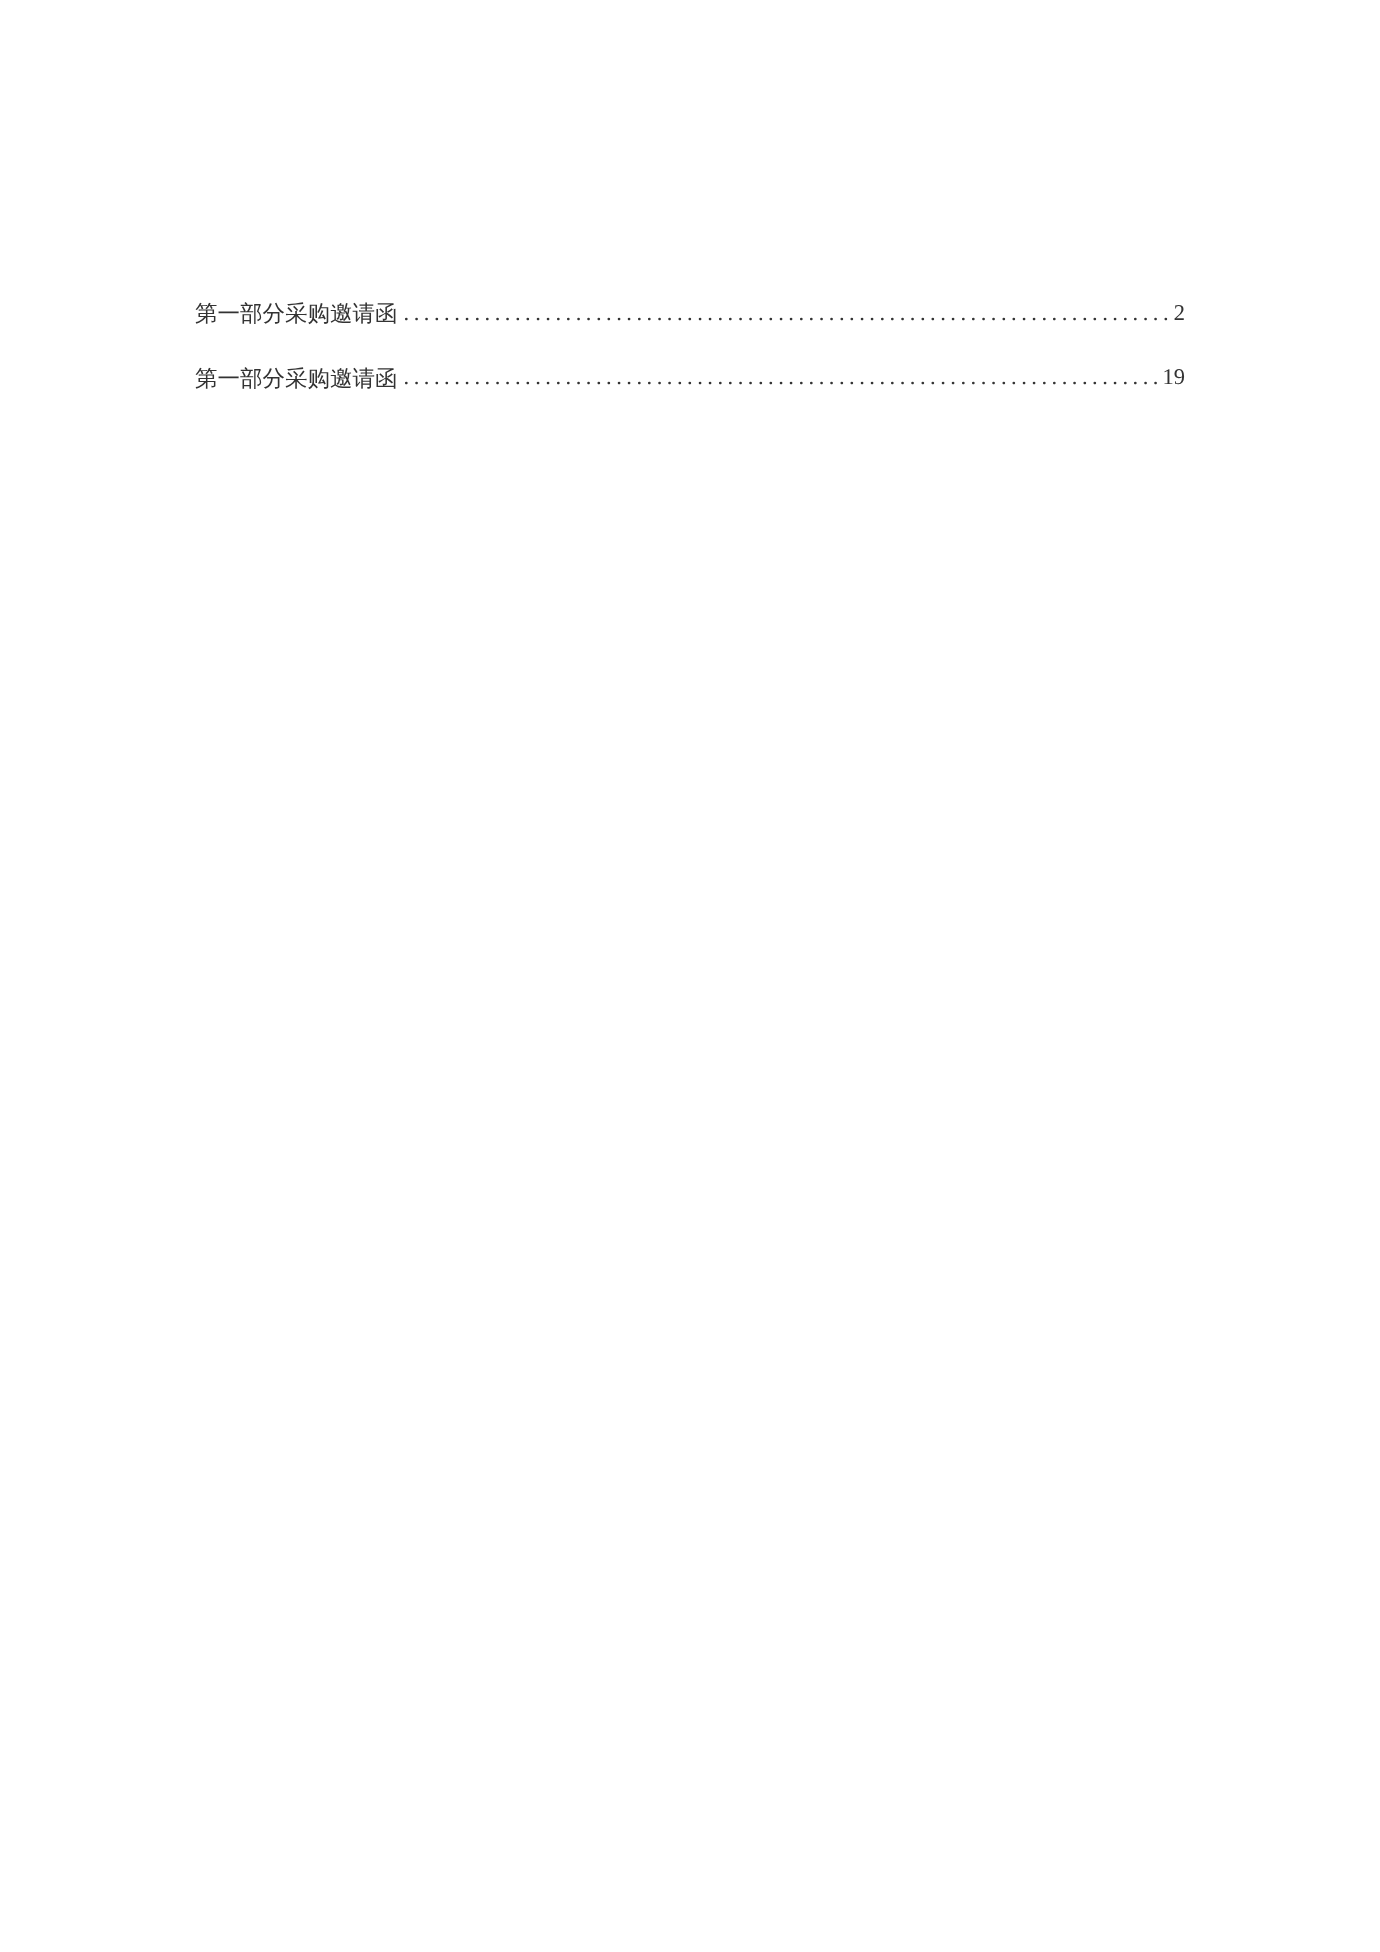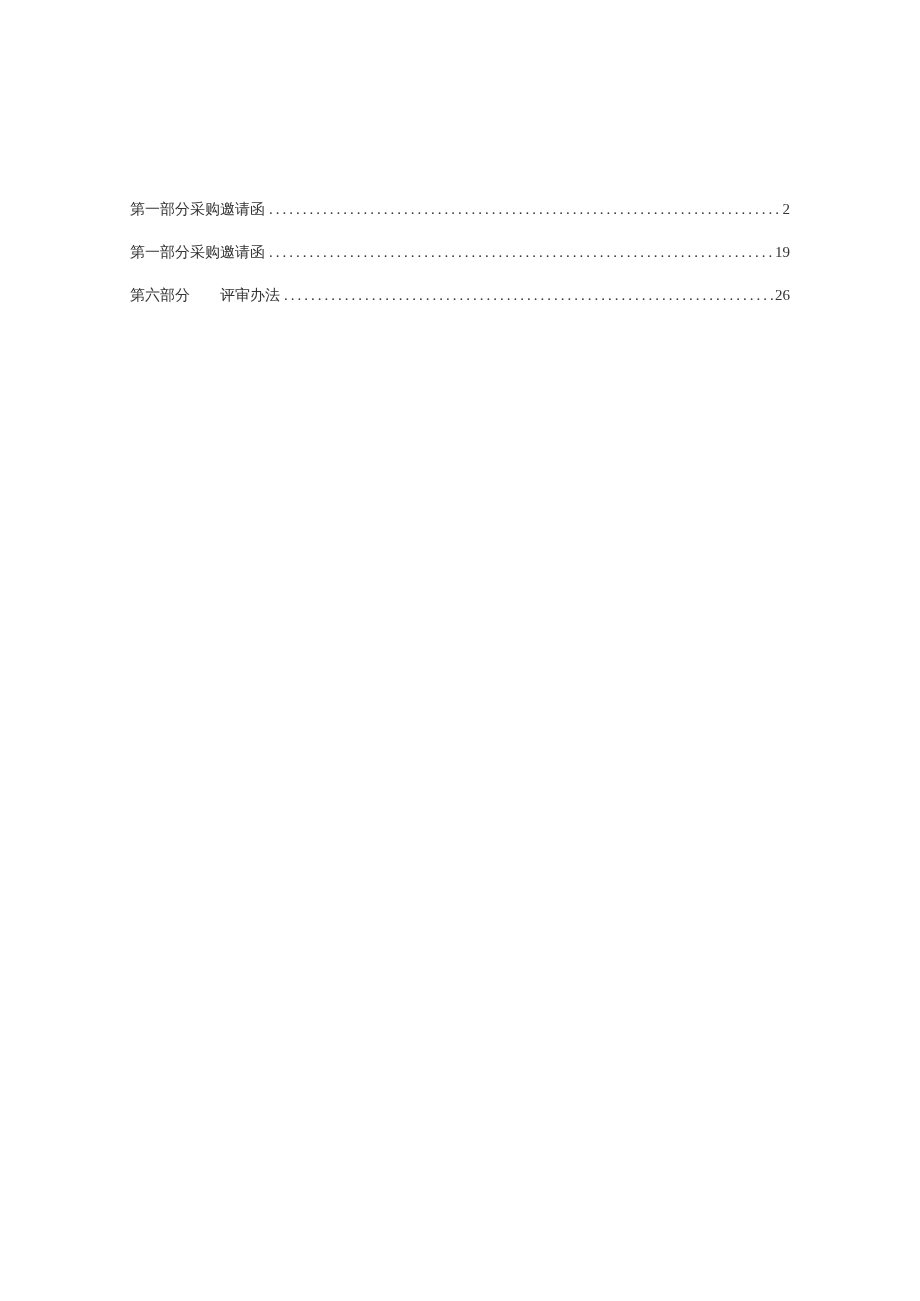--- a/index.html
+++ b/index.html
@@ -50,18 +50,13 @@
   <div class="toc-entry">
     <span class="toc-title">第一部分采购邀请函</span>
     <span class="toc-dots"></span>
     <span class="toc-page">2</span>
   </div>
   <div class="toc-entry">
     <span class="toc-title">第一部分采购邀请函</span>
     <span class="toc-dots"></span>
     <span class="toc-page">19</span>
   </div>
-  <div class="toc-entry">
-    <span class="toc-title"><span>第六部分</span><span class="toc-gap"></span><span>评审办法</span></span>
-    <span class="toc-dots"></span>
-    <span class="toc-page">26</span>
-  </div>
 </div>
 
 </body></html>

